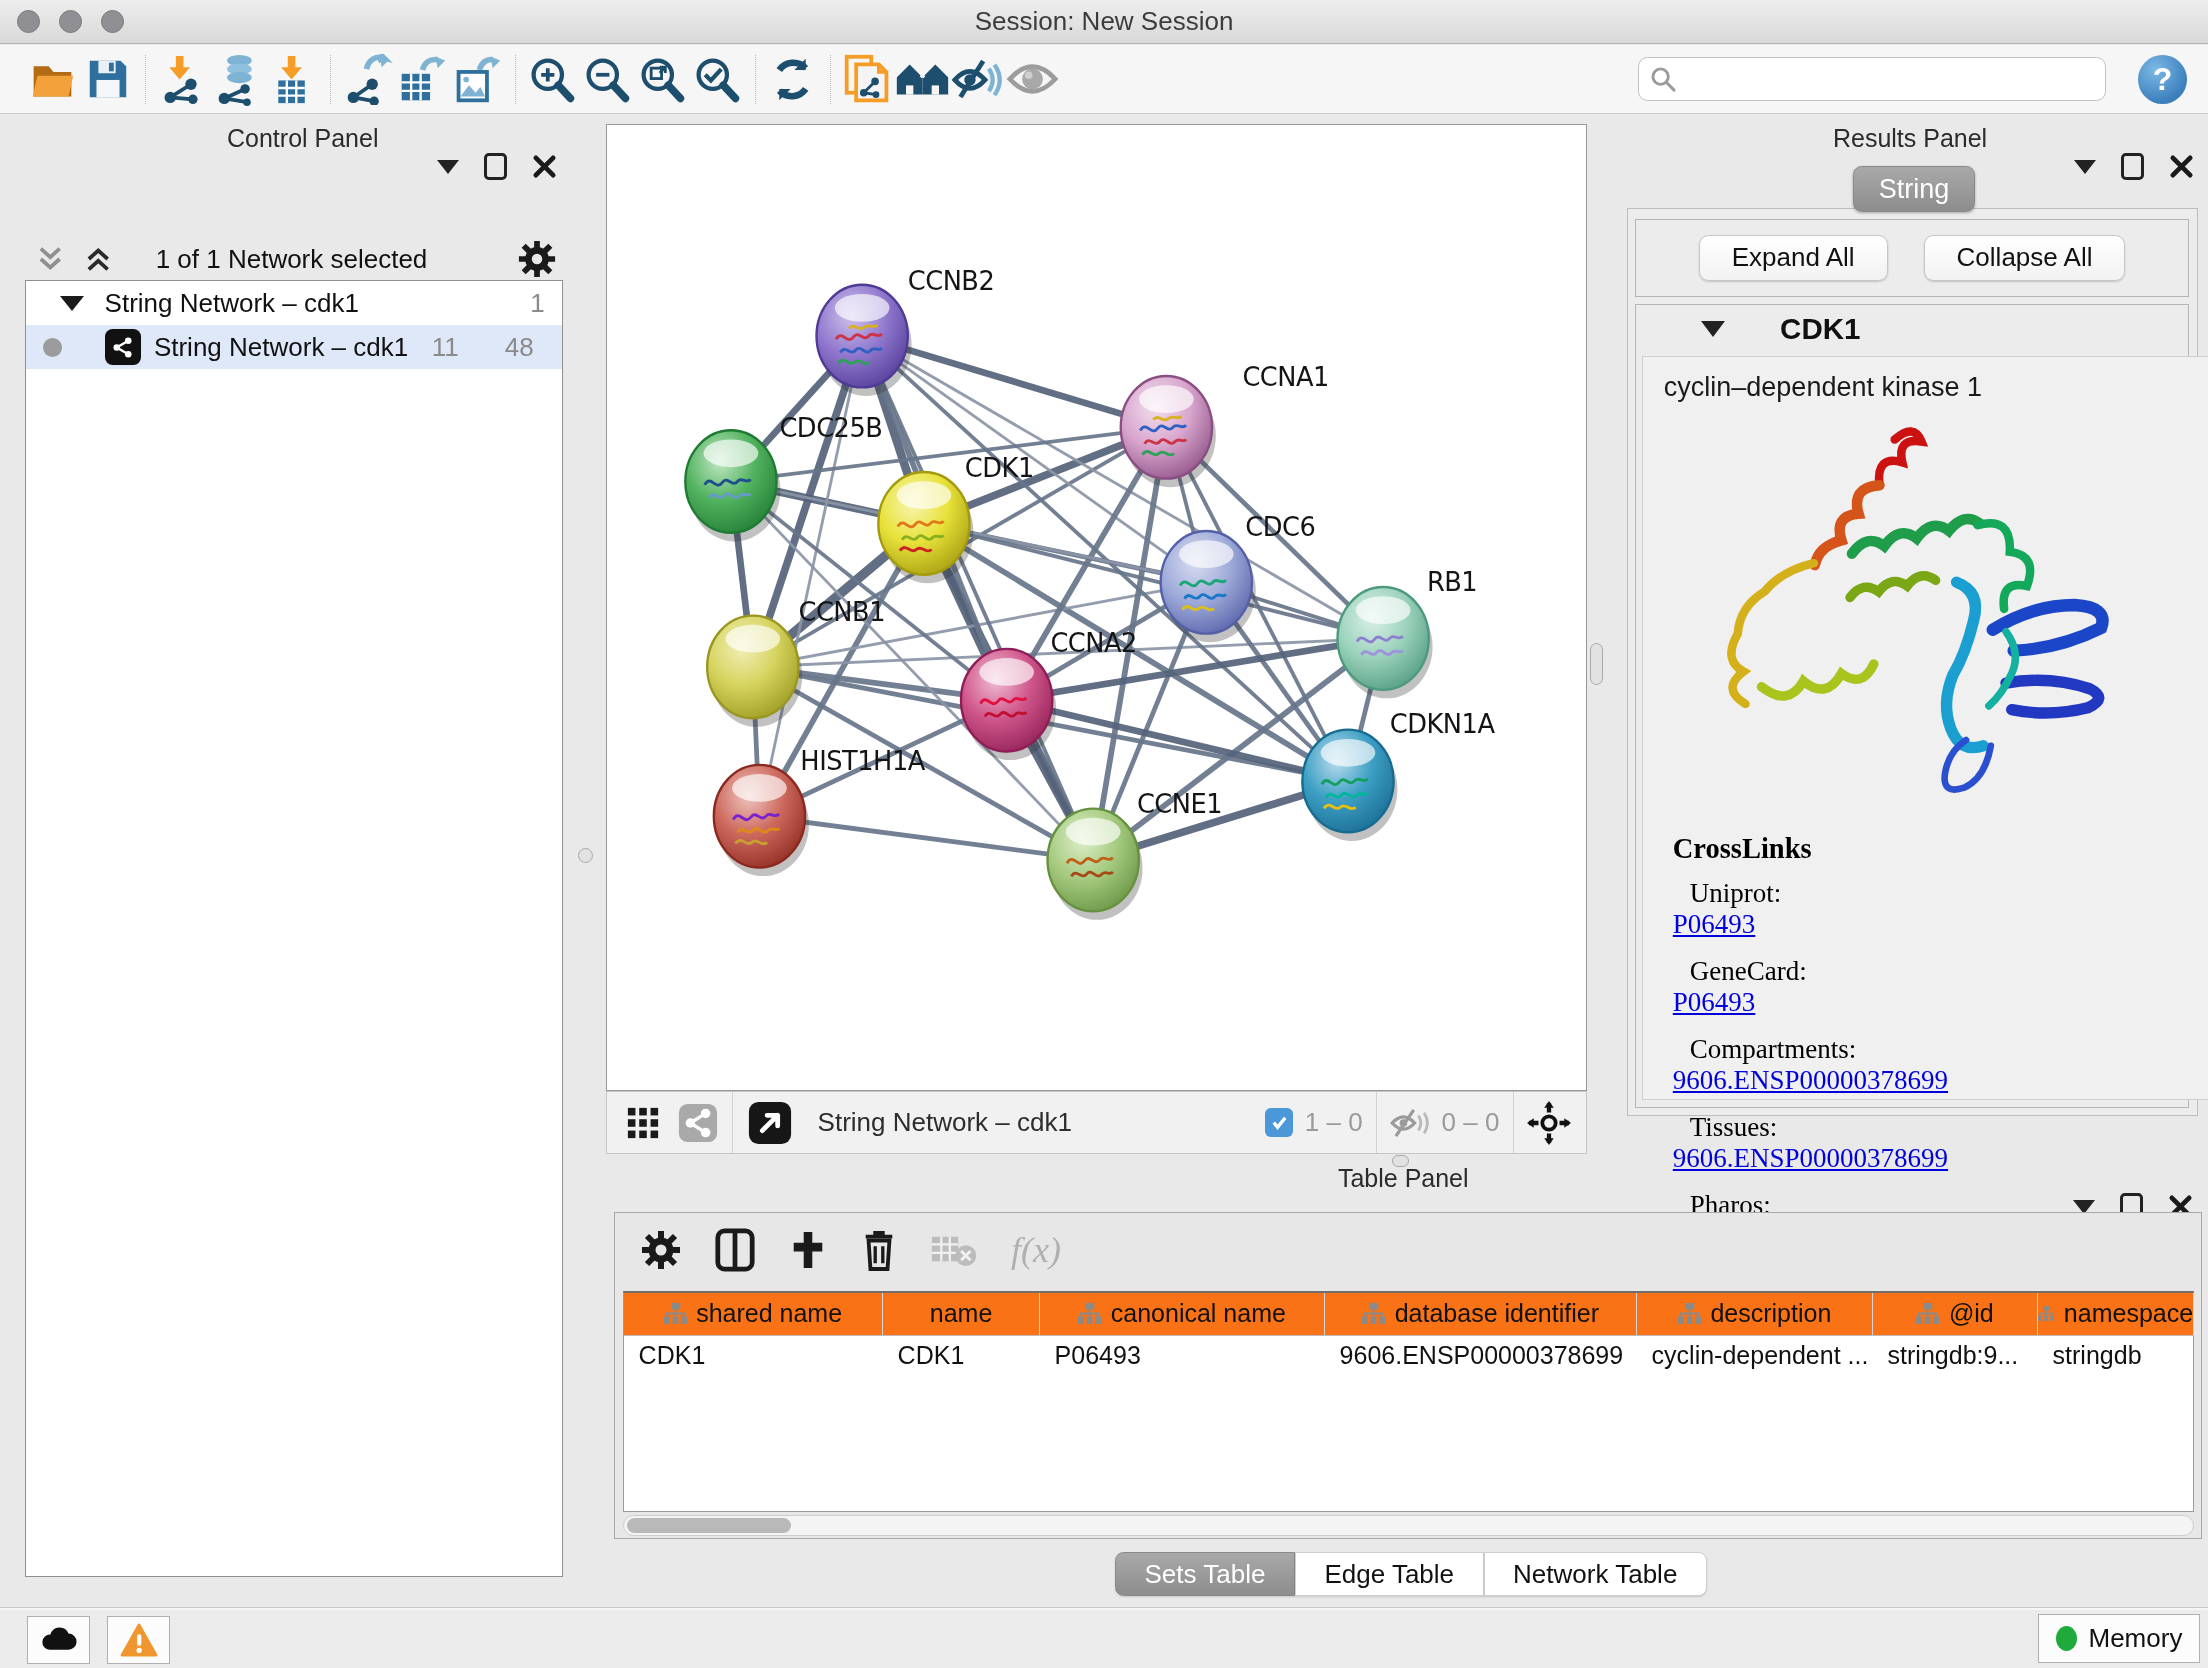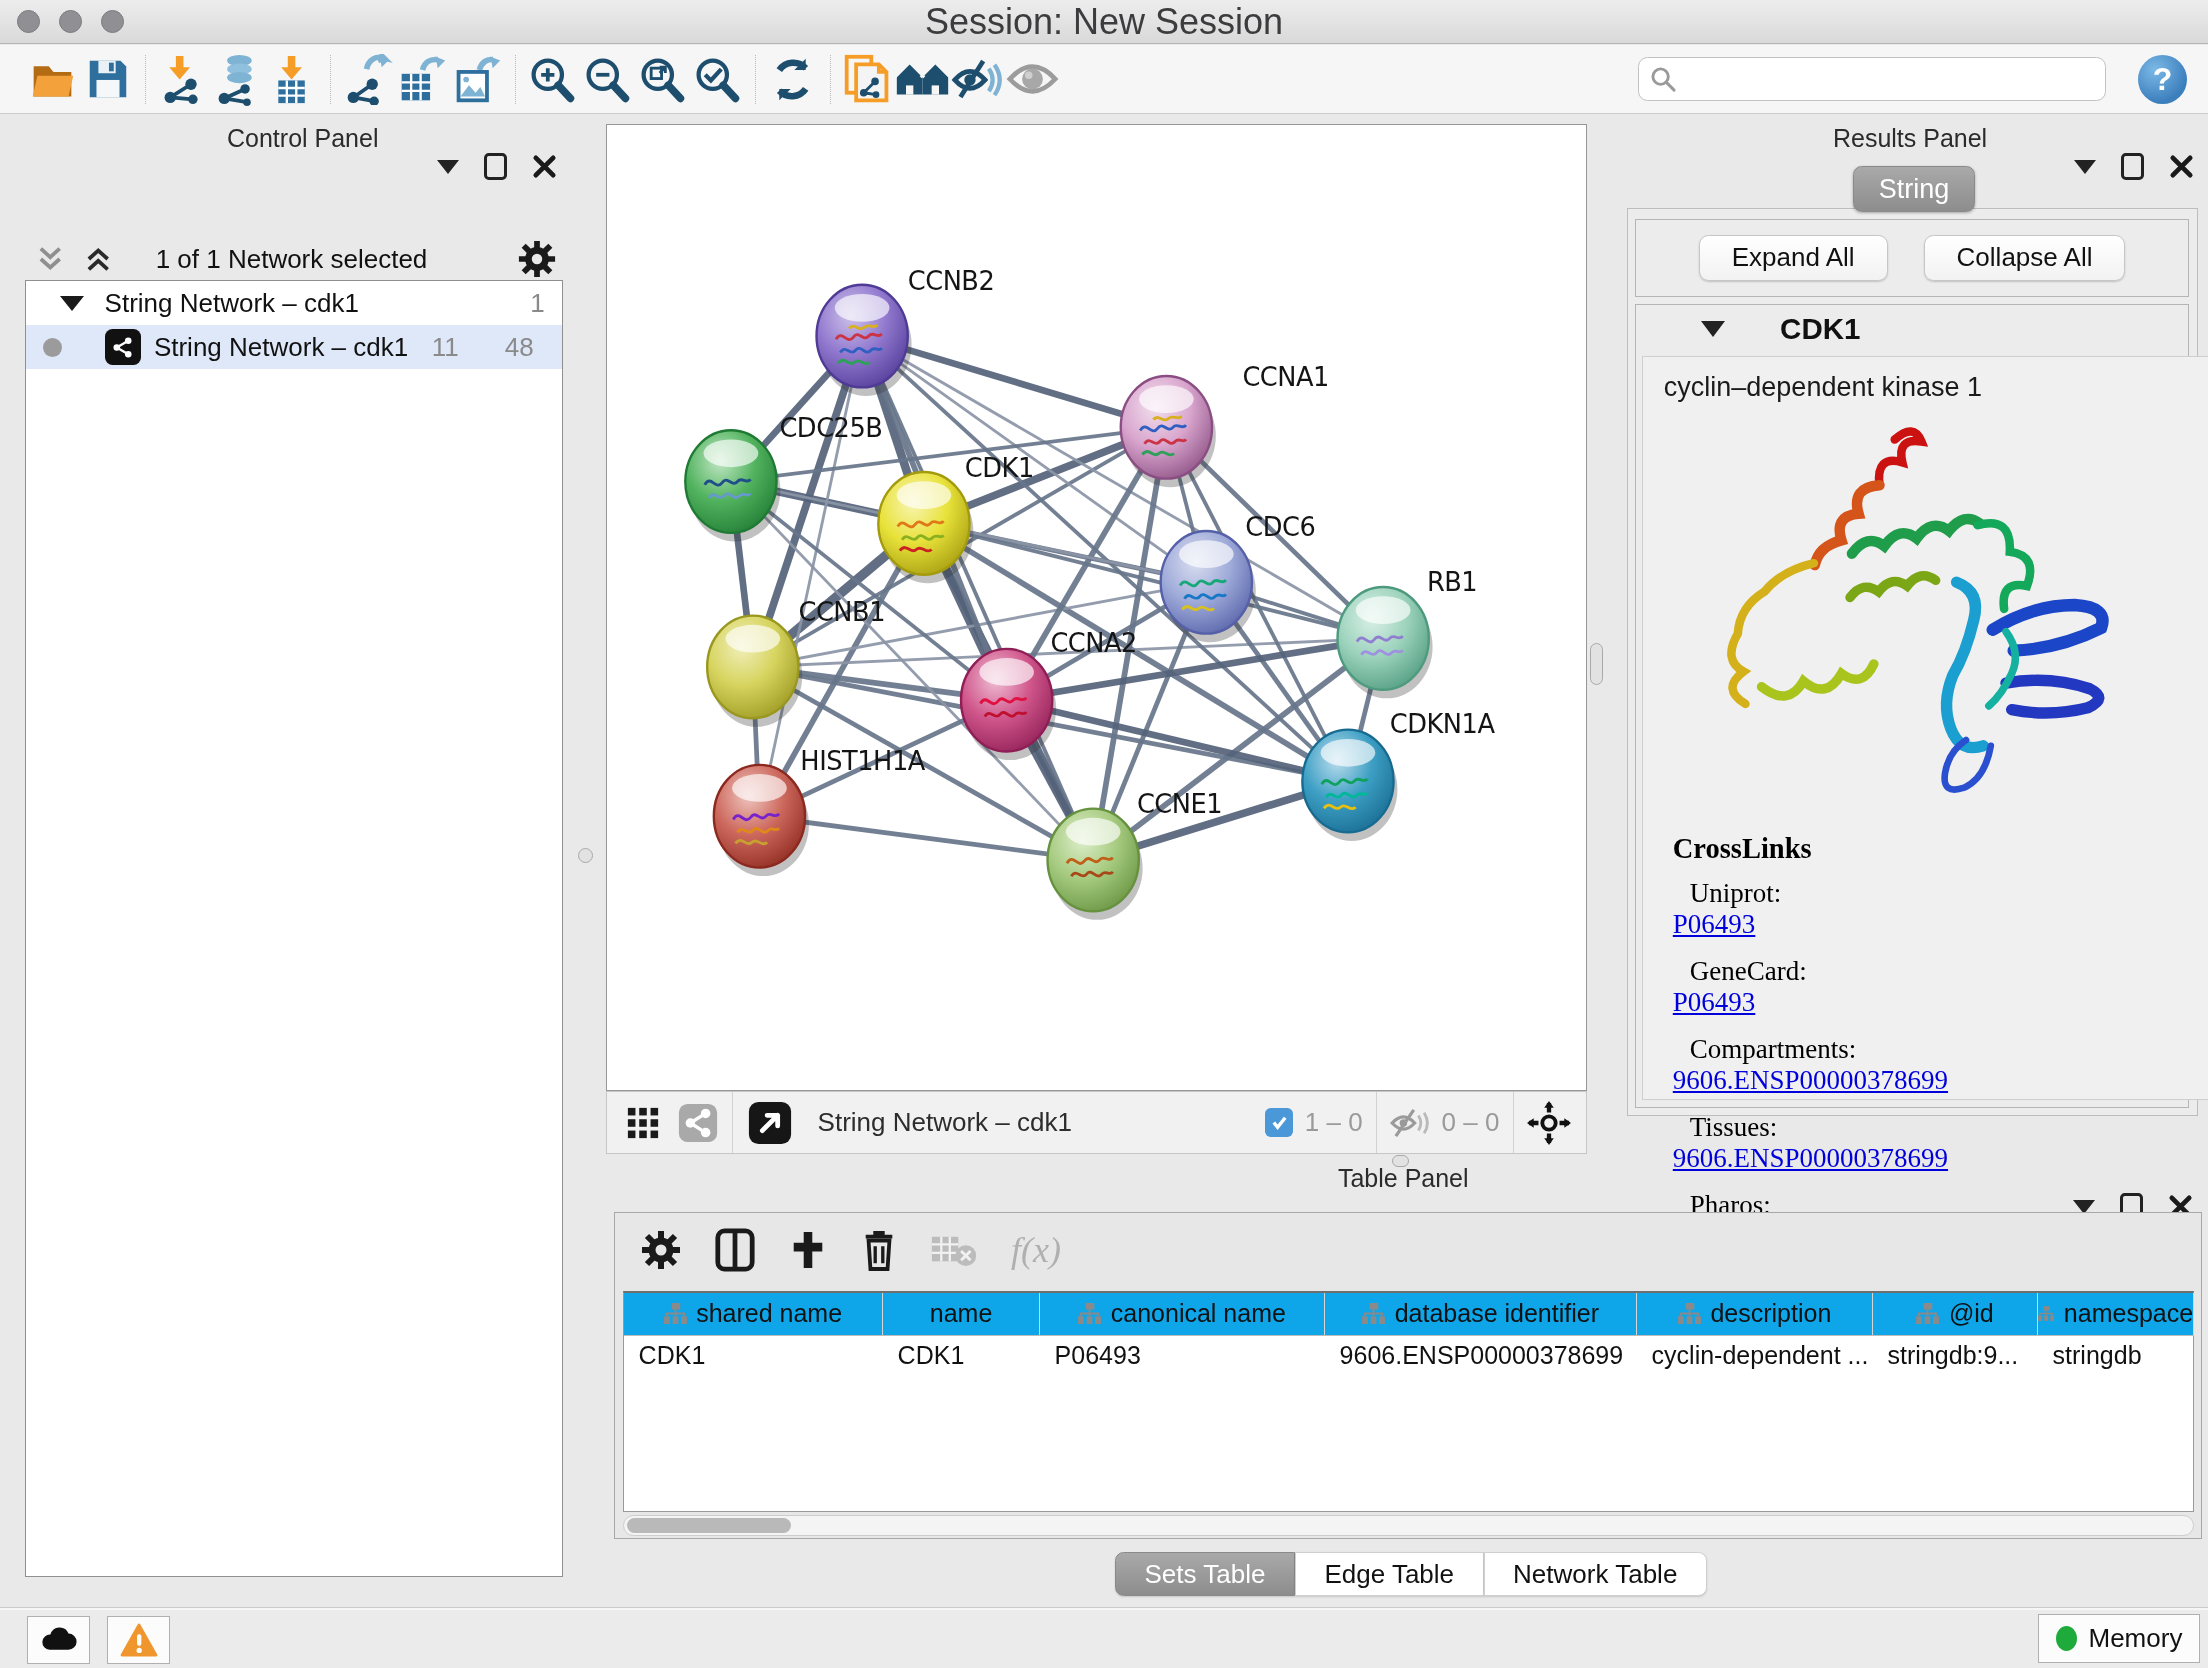--- a/index.html
+++ b/index.html
@@ -6,21 +6,21 @@
   html,body { width:2208px; height:1668px; }
   body { font-family:"Liberation Sans", sans-serif; background:#e9e9e9; position:relative; overflow:hidden; }
   .window { position:absolute; inset:0; background:#e9e9e9; }
 
   
   .titlebar { position:absolute; left:0; top:0; width:2208px; height:44px;
     background:linear-gradient(#ededed,#d9d9d9); border-bottom:1px solid #b4b4b4;
     display:flex; align-items:center; }
   .traffic { display:flex; gap:19px; margin-left:17px; }
   .tl { width:23px; height:23px; border-radius:50%; background:#8f8f94; border:1px solid #7b7b80; }
-  .title-text { position:absolute; left:0; right:0; text-align:center; font-size:36px; color:#3c3c3e; font-weight:500; }
+  .title-text { position:absolute; left:0; right:0; text-align:center; font-size:26px; color:#3c3c3e; font-weight:500; }
 
   
   .toolbar { position:absolute; left:0; top:45px; width:2208px; height:69px;
     background:#f6f6f6; border-bottom:1px solid #cdcdcd; display:flex; align-items:center; }
   .tb-btn { width:55px; height:53px; display:flex; align-items:center; justify-content:center; }
   .tb-div { width:0; height:49px; border-left:1.9px dotted #b9b9b9; margin:0 9.5px; }
   .search-wrap { position:absolute; left:1638px; top:12.4px; width:468px; height:44px; background:#fff;
     border:1px solid #c2c2c2; border-radius:9.5px; display:flex; align-items:center; padding-left:11.4px; }
   .search-wrap input { border:none; outline:none; font-size:24px; width:399px; background:transparent; margin-left:7.6px; }
   .help-btn { position:absolute; left:2138px; top:9.5px; width:49px; height:49px; border-radius:50%;
@@ -87,21 +87,21 @@
   .cl-row { display:flex; margin-bottom:16px;flex-direction:column; }
   .cl-label { font-size:27px; color:#000; width:177px; margin-left:17px; }
   .cl-value { font-size:27px; color:#0000dd; text-decoration:underline; }
 
   
   .table-panel { position:absolute; left:614px; top:1164px; width:1588px; height:380px; }
   .tp-box { position:absolute; left:0; top:48px; width:1588px; height:327px; background:#e7e7e7; border:1px solid #a8a8a8; }
   .tp-toolbar { display:flex; align-items:center; height:74px; padding-left:25px; gap:32px; }
   .tp-table { position:absolute; left:7.6px; top:78px; width:1571px; height:221px; background:#fff; border:1px solid #9a9a9a; border-top:2.9px solid #6f6f6f; }
   table.grid { border-collapse:collapse; width:100%; table-layout:fixed; }
-  table.grid th { background:#0ea5e9; border-right:1px solid #d5d5d5; border-bottom:1px solid #bdbdbd; height:42px;
+  table.grid th { background:#f97316; border-right:1px solid #d5d5d5; border-bottom:1px solid #bdbdbd; height:42px;
     font-size:25px; font-weight:normal; color:#111; overflow:hidden; white-space:nowrap; }
   table.grid td { font-size:25px; color:#111; height:40px; padding-left:15px; overflow:hidden; white-space:nowrap; }
   .th-inner { display:flex; align-items:center; justify-content:center; gap:9.5px; overflow:hidden; white-space:nowrap; }
   .tp-hscroll { position:absolute; left:7.6px; top:302px; width:1571px; height:21px; background:#f4f4f4; border:1px solid #cdcdcd; border-radius:10.5px; }
   .tp-thumb { position:absolute; left:3.8px; top:1.9px; width:164px; height:15px; background:#b9b9b9; border-radius:8.6px; }
 
   .bottom-tabs { position:absolute; left:1115px; top:1552px; display:flex; }
 
   
   .statusbar { position:absolute; left:0; top:1607px; width:2208px; height:61px; background:#ebebeb;

